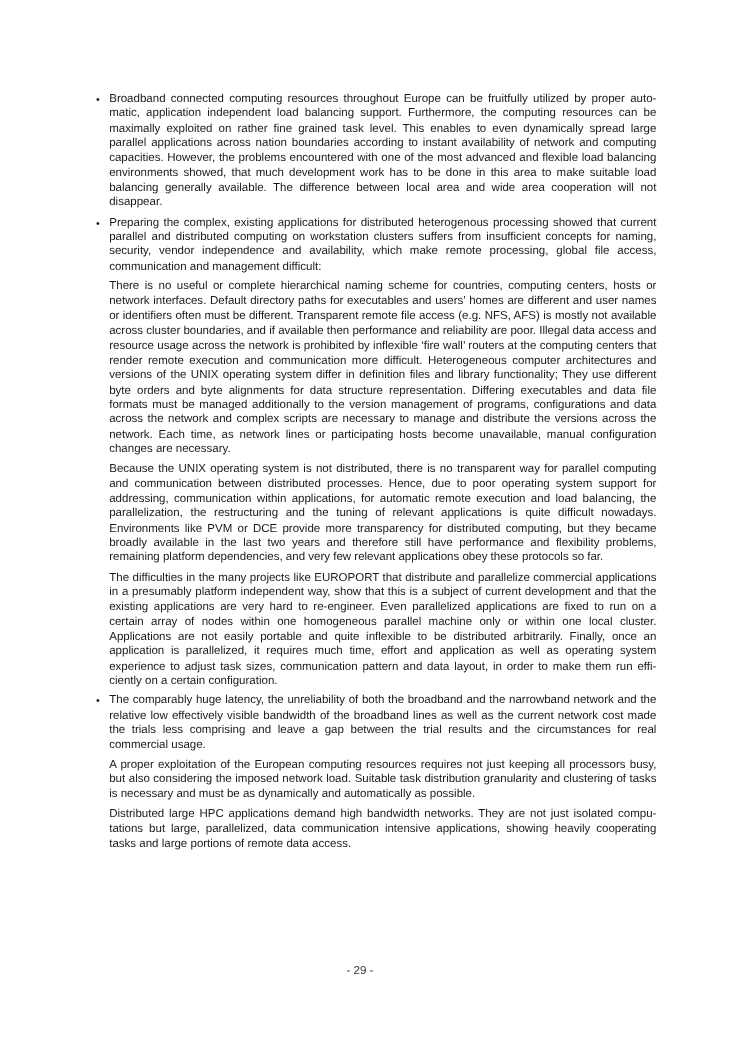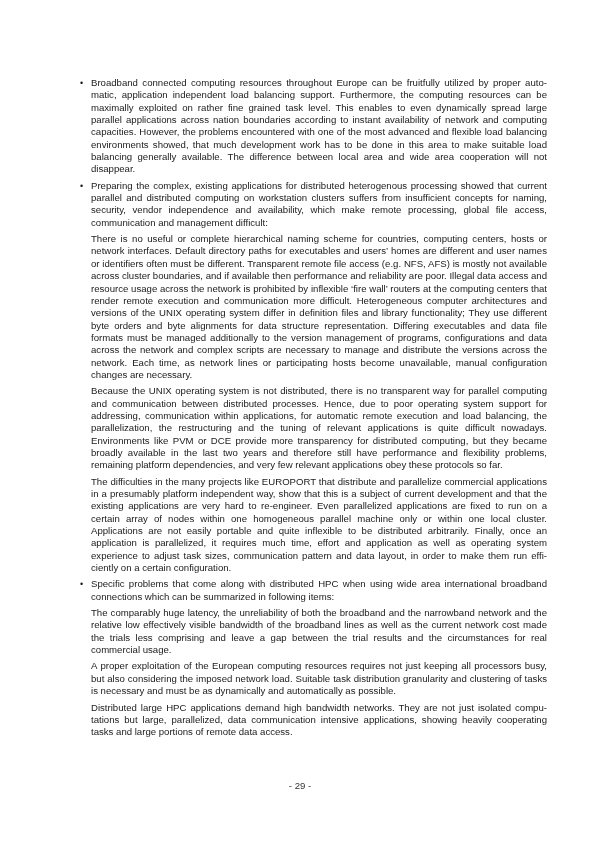--- a/index.html
+++ b/index.html
@@ -43,21 +43,21 @@
       top: 0;
       font-size: 9px;
     }
     p {
       margin: 0 0 4px 0;
     }
     .page-number {
       position: absolute;
       left: 0;
       width: 600px;
-      top: 780px;
+      top: 804px;
       text-align: center;
       font-size: 9.6px;
       color: #333;
     }
   </style>
 </head>
 <body>
 
 <div class="page">
   <div class="content">
@@ -70,21 +70,20 @@
     <div class="bullet-item">
       <span class="bullet">•</span>
       <p>Preparing the complex, existing applications for distributed heterogenous processing showed that cur­rent parallel and distributed computing on workstation clusters suffers from insufficient concepts for naming, security, vendor independence and availability, which make remote processing, global file access, communication and management difficult:</p>
       <p>There is no useful or complete hierarchical naming scheme for countries, computing centers, hosts or network interfaces. Default directory paths for executables and users’ homes are different and user names or identifiers often must be different. Transparent remote file access (e.g. NFS, AFS) is mostly not available across cluster boundaries, and if available then performance and reliability are poor. Ille­gal data access and resource usage across the network is prohibited by inflexible ‘fire wall’ routers at the computing centers that render remote execution and communication more difficult. Heterogeneous computer architectures and versions of the UNIX operating system differ in definition files and library functionality; They use different byte orders and byte alignments for data structure representation. Dif­fering executables and data file formats must be managed additionally to the version management of programs, configurations and data across the network and complex scripts are necessary to manage and distribute the versions across the network. Each time, as network lines or participating hosts become unavailable, manual configuration changes are necessary.</p>
       <p>Because the UNIX operating system is not distributed, there is no transparent way for parallel comput­ing and communication between distributed processes. Hence, due to poor operating system support for addressing, communication within applications, for automatic remote execution and load balancing, the parallelization, the restructuring and the tuning of relevant applications is quite difficult nowadays. Environments like PVM or DCE provide more transparency for distributed computing, but they became broadly available in the last two years and therefore still have performance and flexibility problems, remaining platform dependencies, and very few relevant applications obey these protocols so far.</p>
       <p>The difficulties in the many projects like EUROPORT that distribute and parallelize commercial applica­tions in a presumably platform independent way, show that this is a subject of current development and that the existing applications are very hard to re-engineer. Even parallelized applications are fixed to run on a certain array of nodes within one homogeneous parallel machine only or within one local cluster. Applications are not easily portable and quite inflexible to be distributed arbitrarily. Finally, once an application is parallelized, it requires much time, effort and application as well as operating system experience to adjust task sizes, communication pattern and data layout, in order to make them run effi­ciently on a certain configuration.</p>
     </div>
 
     <div class="bullet-item">
       <span class="bullet">•</span>
-      <p>Specific problems that come along with distributed HPC when using wide area international broadband connections which can be summarized in following items:</p>
       <p>The comparably huge latency, the unreliability of both the broadband and the narrowband network and the relative low effectively visible bandwidth of the broadband lines as well as the current network cost made the trials less comprising and leave a gap between the trial results and the circumstances for real commercial usage.</p>
       <p>A proper exploitation of the European computing resources requires not just keeping all processors busy, but also considering the imposed network load. Suitable task distribution granularity and cluster­ing of tasks is necessary and must be as dynamically and automatically as possible.</p>
       <p>Distributed large HPC applications demand high bandwidth networks. They are not just isolated compu­tations but large, parallelized, data communication intensive applications, showing heavily cooperating tasks and large portions of remote data access.</p>
     </div>
 
   </div>
 
   <div class="page-number">- 29 -</div>
 </div>
 

